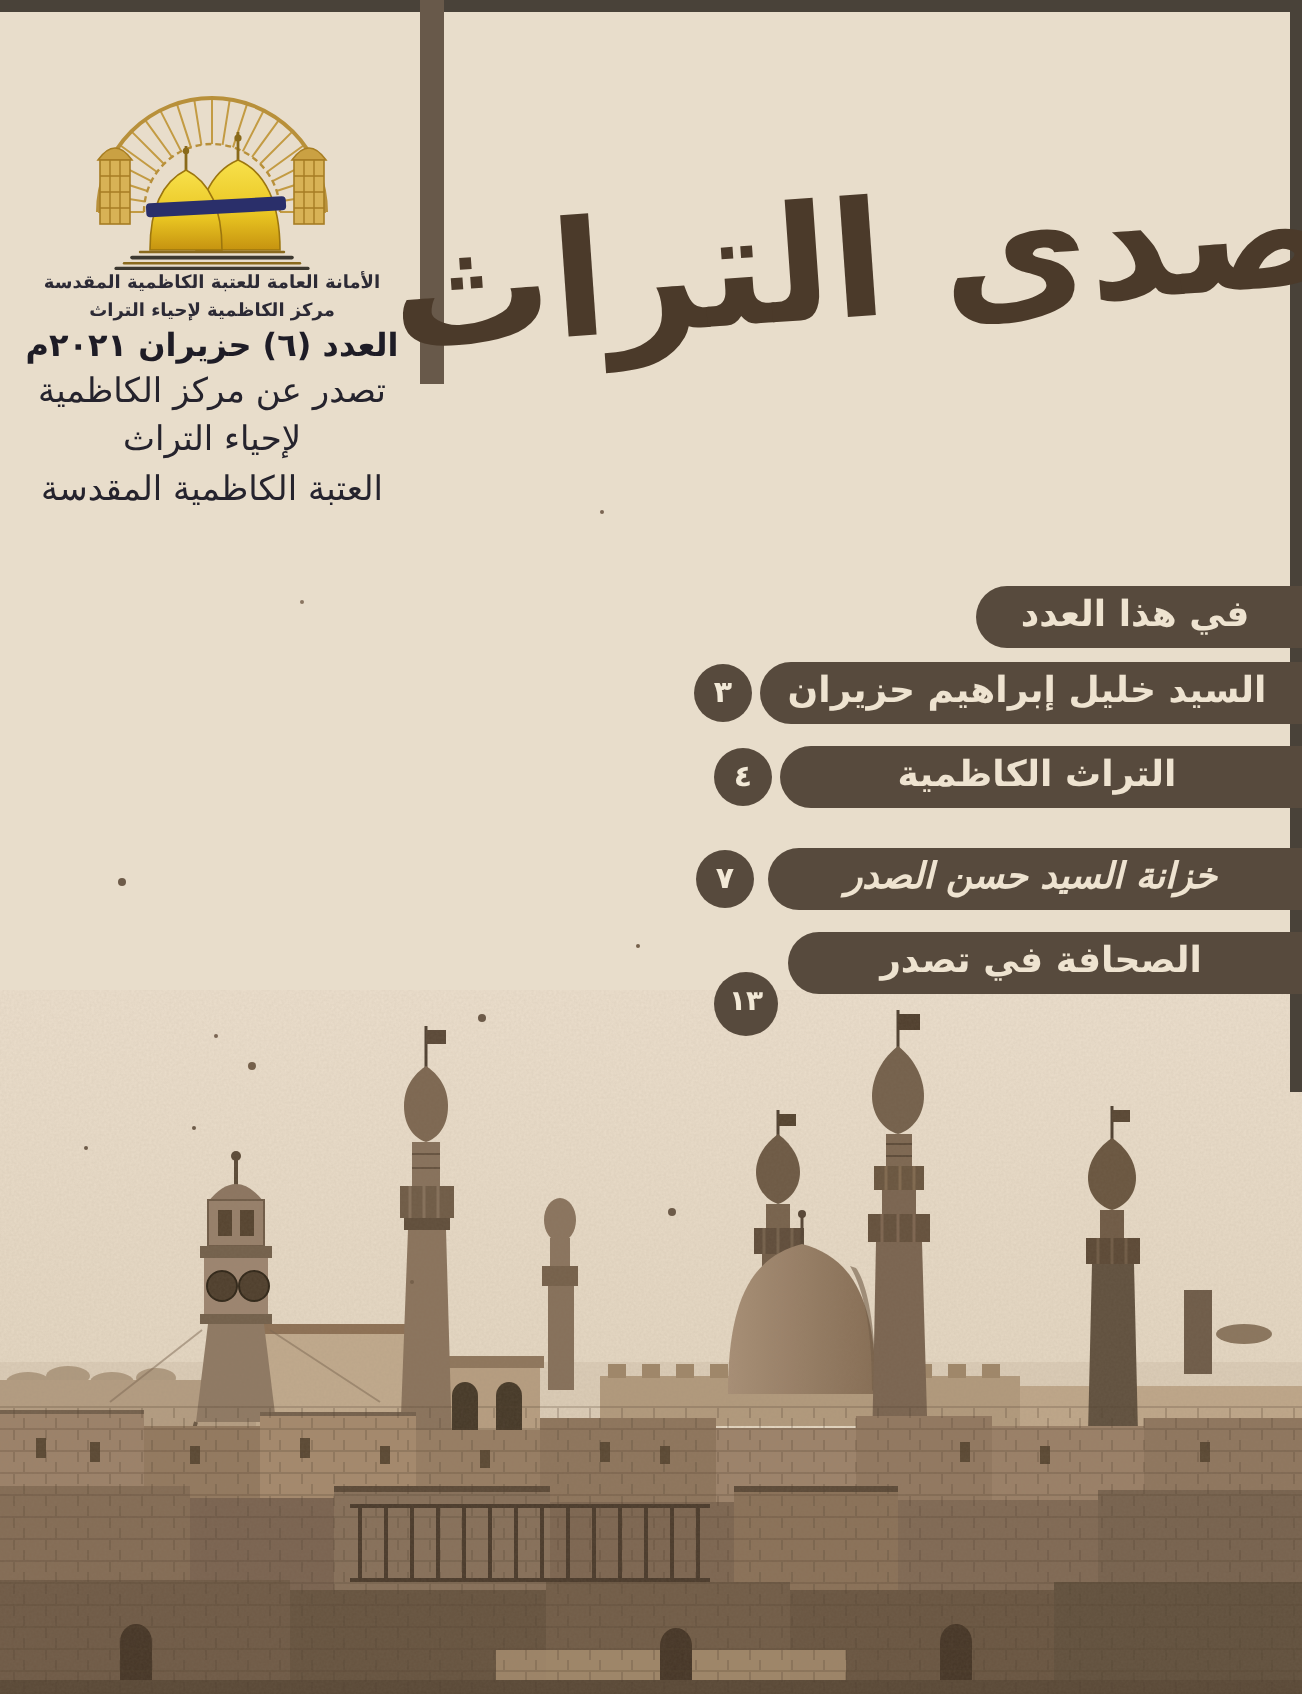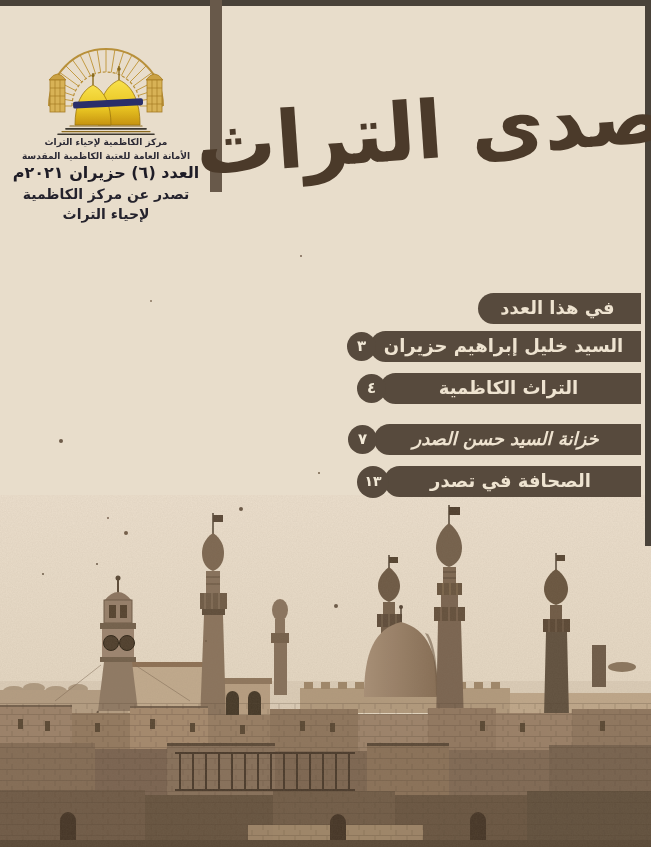--- a/index.html
+++ b/index.html
@@ -16,38 +16,38 @@
   .masthead{position:absolute;left:216px;top:32px;width:430px;height:198px;
     display:flex;align-items:center;justify-content:center;}
   .mag-title{margin:0;font-size:80px;font-weight:bold;color:#4b3a2a;line-height:1;
     transform:rotate(-4deg);letter-spacing:-2px;white-space:nowrap;}
 
   
   .logo-block{position:absolute;left:4px;top:42px;width:204px;text-align:center;}
   .emblem{display:block;margin:0 auto;}
   .org-line{font-size:9px;font-weight:bold;color:#2c2a35;line-height:1.5;}
   .issue-line{font-size:16px;font-weight:bold;color:#1e1c26;margin-top:0;line-height:1.3;}
-  .pub-line{font-size:14px;font-weight:bold;color:#25232d;line-height:1.45;}
-
-  
-  .pill{position:absolute;right:10px;height:31px;background:#574a3d;color:#eee3d0;
+  .pub-line{font-size:17px;font-weight:normal;color:#25232d;line-height:1.45;}
+
+  
+  .pill{position:absolute;right:0;height:31px;background:#574a3d;color:#eee3d0;
     border-radius:17px 0 0 17px;display:flex;align-items:center;justify-content:center;
     font-size:18px;font-weight:bold;box-sizing:border-box;padding:0 14px 3px 10px;text-align:right;}
   .pill-header{top:293px;width:163px;font-size:18px;}
   .pill-1{top:331px;width:271px;}
   .pill-2{top:373px;width:261px;}
   .pill-3{top:424px;width:267px;font-style:italic;}
   .pill-4{top:466px;width:257px;}
   .badge{position:absolute;width:29px;height:29px;border-radius:50%;background:#574a3d;
     color:#f2e9d7;display:flex;align-items:center;justify-content:center;
     font-size:15px;font-weight:bold;padding-bottom:2px;box-sizing:border-box;}
   .badge-1{left:347px;top:332px;}
   .badge-2{left:357px;top:374px;}
   .badge-3{left:348px;top:425px;}
-  .badge-4{left:357px;top:466px;width:32px;height:32px;font-size:14px;}
+  .badge-4{left:357px;top:486px;width:32px;height:32px;font-size:14px;}
 
   
   .photo{position:absolute;left:0;top:495px;width:651px;height:352px;margin:0;}
 
   
   .specks{position:absolute;left:0;top:0;width:2px;height:2px;border-radius:50%;
     box-shadow:60px 440px 0 1px #6d5b49,125px 532px 0 1px #75604b,42px 573px 0 0 #6d5b49,
     107px 517px 0 0 #7a6553,240px 508px 0 1px #6d5b49,318px 472px 0 0 #75604b,
     96px 563px 0 0 #6d5b49,300px 255px 0 0 #7a6553,150px 300px 0 0 #8a7561,
     335px 605px 0 1px #6d5b49,205px 640px 0 0 #75604b;}
@@ -295,24 +295,25 @@
         <rect x="33" y="58" width="70" height="7" rx="2" fill="#2a2f6a" transform="rotate(-3 66 61)"></rect>
       </g>
 
       <g stroke-linecap="round">
         <path d="M30,84 H102" stroke="#8a6a1e" stroke-width="1.2"></path>
         <path d="M26,86.8 H106" stroke="#3c3830" stroke-width="1.8"></path>
         <path d="M22,89.6 H110" stroke="#8a6a1e" stroke-width="1.2"></path>
         <path d="M18,92.2 H114" stroke="#3c3830" stroke-width="1.6"></path>
       </g>
     </svg>
+    <div class="org-line">الأمانة العامة للعتبة الكاظمية المقدسة</div>
     <div class="org-line">مركز الكاظمية لإحياء التراث</div>
-    <div class="org-line">الأمانة العامة للعتبة الكاظمية المقدسة</div>
     <div class="issue-line">العدد (٦) حزيران ٢٠٢١م</div>
     <div class="pub-line">تصدر عن مركز الكاظمية لإحياء التراث</div>
+    <div class="pub-line">العتبة الكاظمية المقدسة</div>
   </aside>
 
   <nav>
     <div class="pill pill-header">في هذا العدد</div>
 
     <div class="pill pill-1">السيد خليل إبراهيم حزيران</div>
     <div class="badge badge-1">٣</div>
 
     <div class="pill pill-2">التراث الكاظمية</div>
     <div class="badge badge-2">٤</div>

